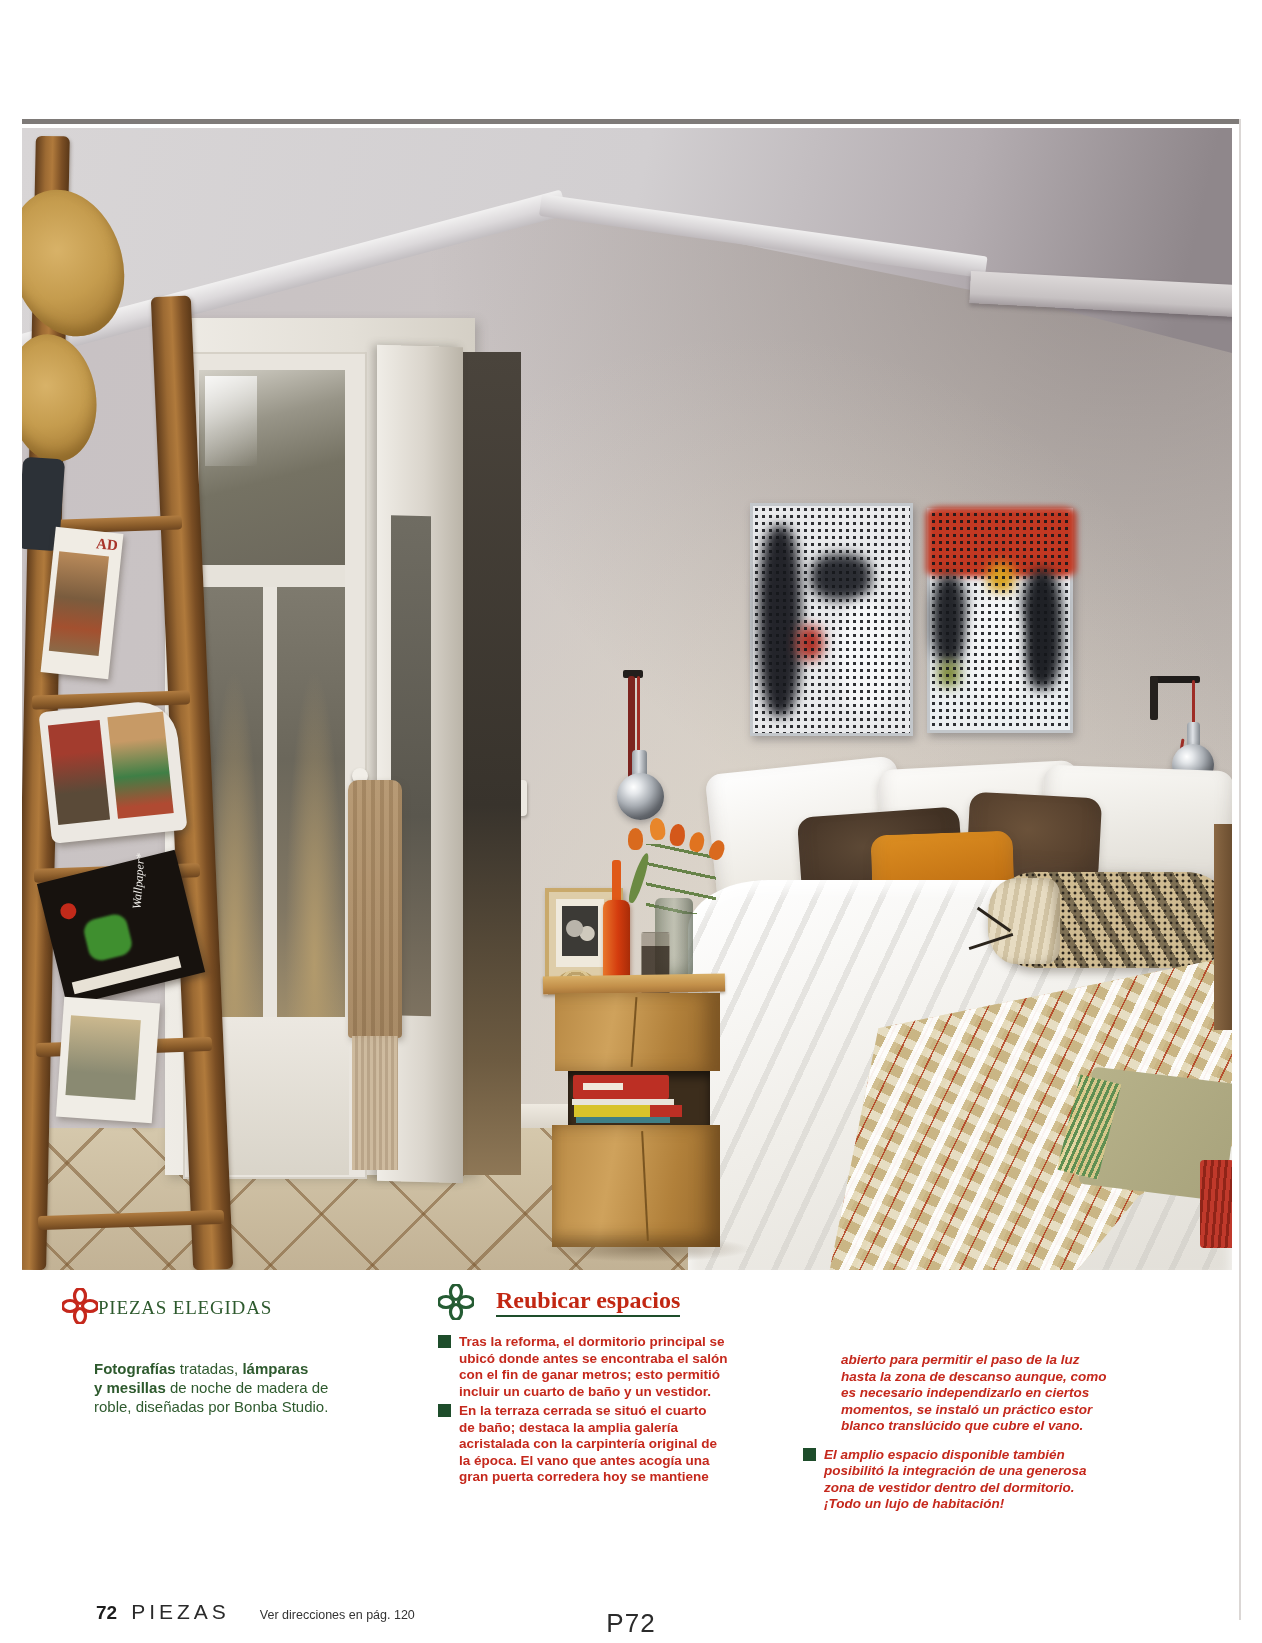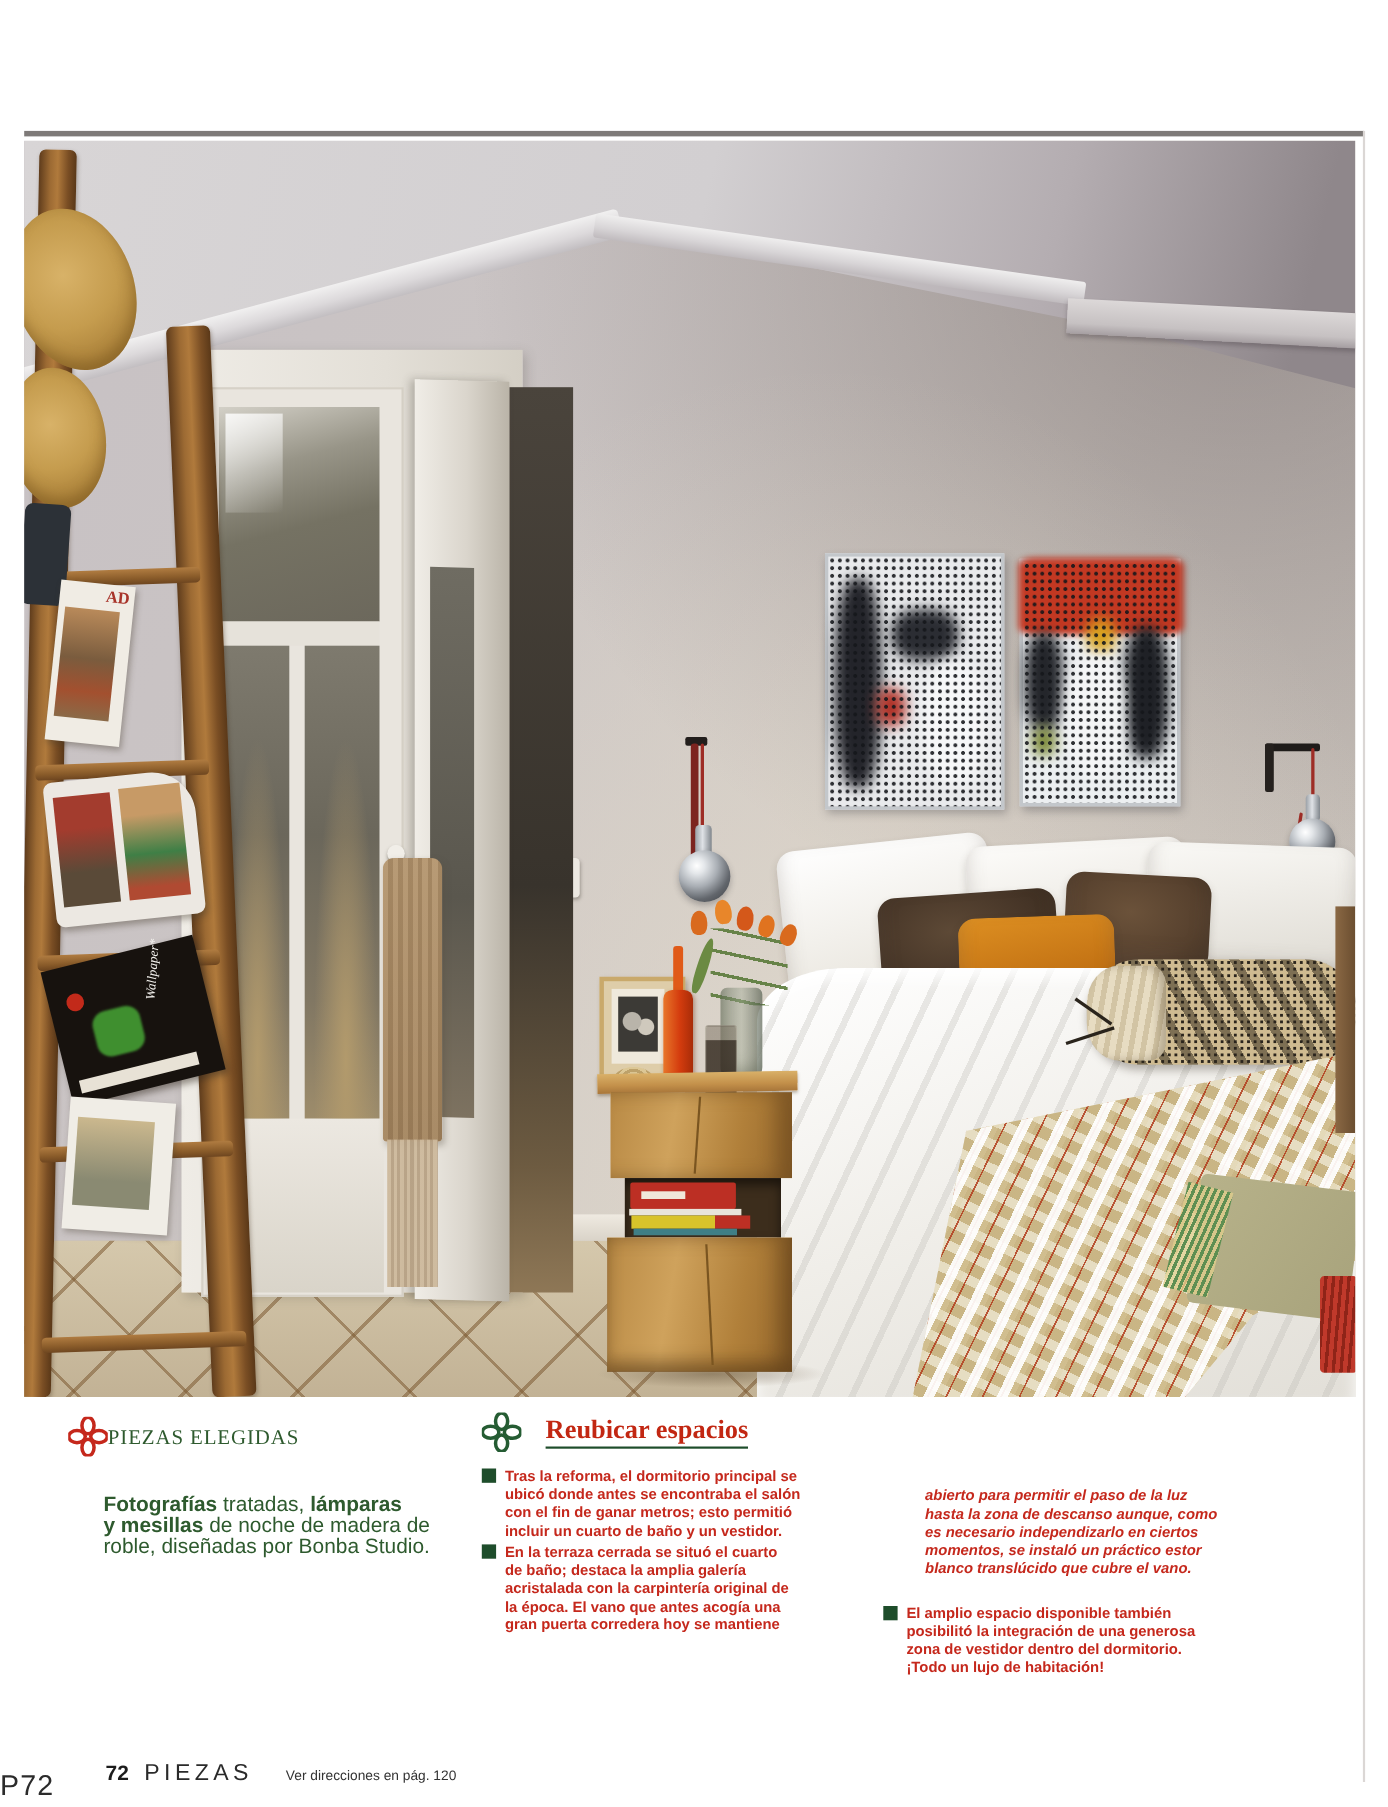--- a/index.html
+++ b/index.html
@@ -40,21 +40,21 @@
          border-radius:50%;box-shadow:inset 0 -8px 12px rgba(120,85,30,.5);}
 
   
   .flowerIcon{width:36px;height:36px;flex:0 0 36px;}
   .icon-red{color:#c5281c;}
   .icon-green{color:#255c33;}
   .col{line-height:1.0;}
   .greenTitle{font-family:"Liberation Serif",serif;font-size:19px;letter-spacing:.8px;
               color:#2e5a2e;font-weight:400;}
   .greenBody{font-size:15px;line-height:18.5px;color:#4f7247;white-space:pre-line;}
-  .greenCredit{font-size:19px;line-height:19px;color:#2e5a2e;white-space:pre-line;}
+  .greenCredit{font-size:15px;line-height:19px;color:#2e5a2e;white-space:pre-line;}
   .greenCredit .b{font-weight:700;}
   .redHead{font-family:"Liberation Serif",serif;font-weight:700;font-size:24px;color:#c22712;
            border-bottom:2px solid #1e4d2b;padding-bottom:3px;display:inline-block;}
   .redBody{font-size:13.5px;line-height:16.5px;color:#c5281c;font-weight:700;white-space:pre-line;}
   .bulletRow{display:flex;gap:8px;margin-bottom:3px;}
   .bulletSq{width:13px;height:13px;background:#1e4d2b;flex:0 0 13px;margin-top:1px;}
   .footerRow{display:flex;align-items:baseline;color:#1c1c1c;}
   .pnum{font-size:19px;font-weight:700;}
   .magName{font-size:21px;letter-spacing:4px;font-weight:400;margin-left:14px;color:#2a2a2a;}
   .footNote{font-size:12.5px;margin-left:30px;color:#333;}
@@ -310,30 +310,30 @@
       </div>
     </div>
   </div>
 
   <div class="ab col" style="left:803px;top:1352px;width:350px;">
     <div class="redBody" style="margin-left:38px;font-style:italic;">abierto para permitir el paso de la luz
 hasta la zona de descanso aunque, como
 es necesario independizarlo en ciertos
 momentos, se instaló un práctico estor
 blanco translúcido que cubre el vano.</div>
-    <div class="bulletRow" style="margin-top:24px;">
+    <div class="bulletRow" style="margin-top:12px;font-style:italic;">
       <span class="bulletSq"></span>
       <span class="redBody">El amplio espacio disponible también
 posibilitó la integración de una generosa
 zona de vestidor dentro del dormitorio.
 ¡Todo un lujo de habitación!</span>
     </div>
   </div>
 
   <div class="ab footerRow" style="left:96px;top:1600px;">
     <span class="pnum">72</span>
     <span class="magName">PIEZAS</span>
     <span class="footNote">Ver direcciones en pág. 120</span>
   </div>
 
-  <div class="ab marker" style="left:0;right:0;top:1608px;text-align:left;">P72</div>
+  <div class="ab marker" style="left:0;right:0;top:1608px;text-align:center;">P72</div>
 
 </div>
 
 </body></html>

